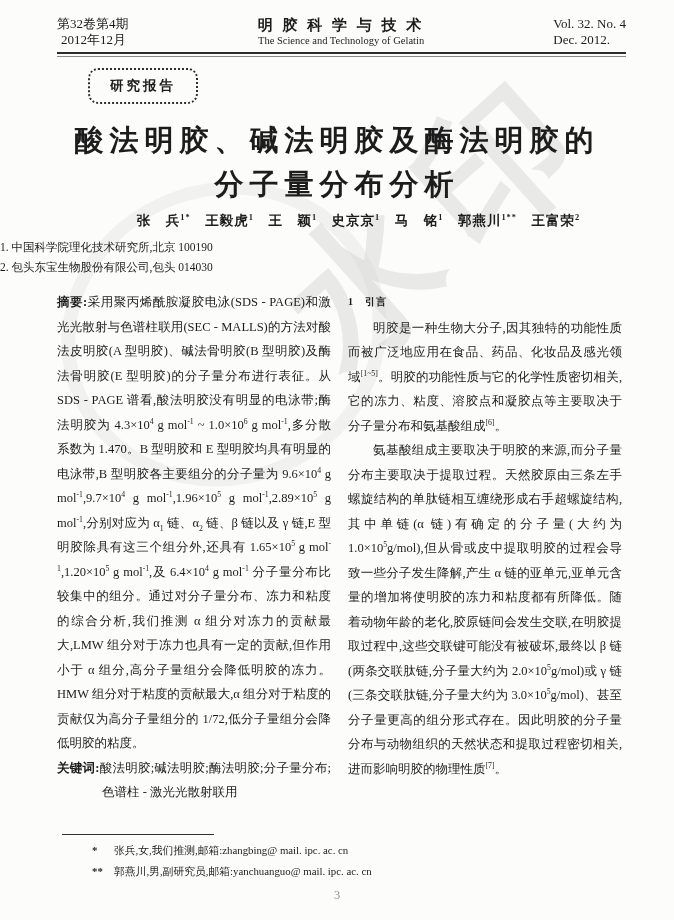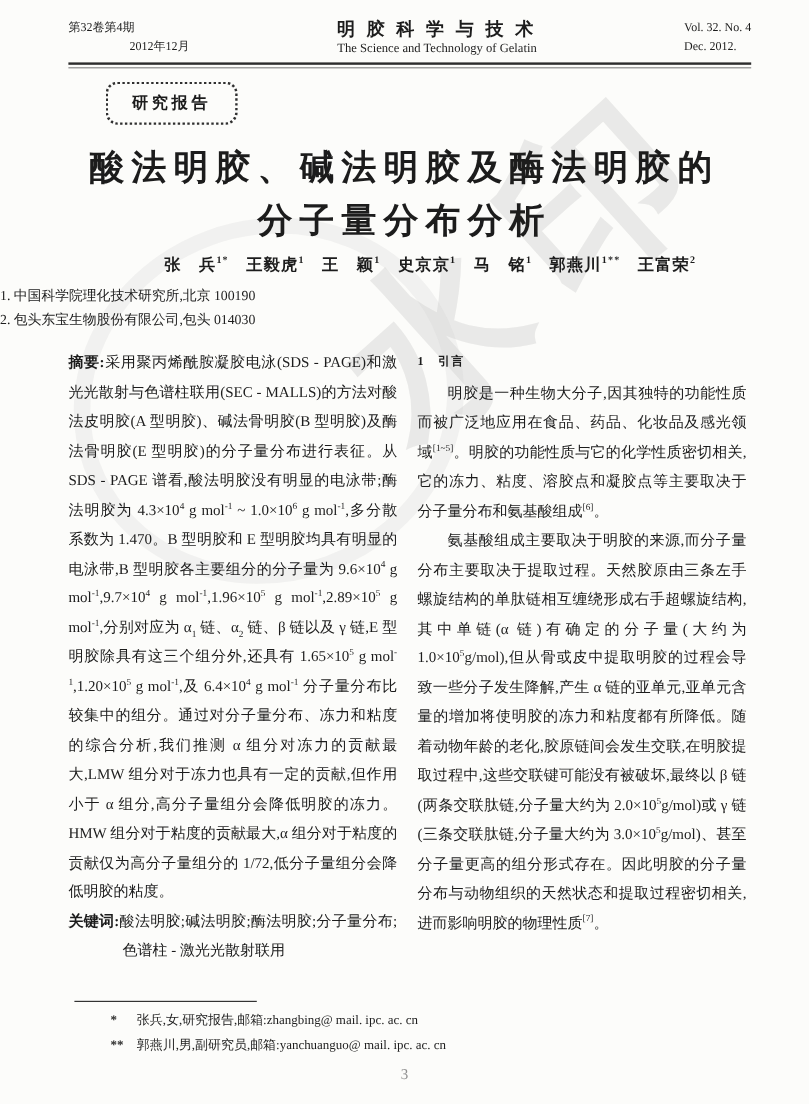--- a/index.html
+++ b/index.html
@@ -30,22 +30,22 @@
     transform:rotate(-20deg) scaleY(0.92);
     pointer-events:none;z-index:0;
   }
   .content{position:relative;z-index:1;}
 
   
   .header{
     position:absolute;top:16px;left:57px;right:48px;
     display:flex;justify-content:space-between;align-items:flex-start;
   }
-  .h-left,.h-right{font-size:10px;line-height:16px;}
-  .h-left div:last-child{padding-left:4px;margin-left:47px;}
+  .h-left,.h-right{font-size:13px;line-height:16px;}
+  .h-left div:last-child{padding-left:4px;}
   .h-center{text-align:right;}
   .jtitle{font-size:15px;font-weight:bold;letter-spacing:3px;line-height:18px;}
   .jsub{font-size:10.5px;line-height:14px;}
   .rule{
     position:absolute;top:52px;left:57px;right:48px;height:2px;
     border-top:2.5px solid #2c2c2c;border-bottom:1px solid #8a8a8a;
   }
 
   
   .badge{
@@ -151,21 +151,21 @@
         <p class="indent">明胶是一种生物大分子,因其独特的功能性质而被广泛地应用在食品、药品、化妆品及感光领域<sup>[1~5]</sup>。明胶的功能性质与它的化学性质密切相关,它的冻力、粘度、溶胶点和凝胶点等主要取决于分子量分布和氨基酸组成<sup>[6]</sup>。</p>
         <p class="indent">氨基酸组成主要取决于明胶的来源,而分子量分布主要取决于提取过程。天然胶原由三条左手螺旋结构的单肽链相互缠绕形成右手超螺旋结构,其中单链(α 链)有确定的分子量(大约为 1.0×10<sup>5</sup>g/mol),但从骨或皮中提取明胶的过程会导致一些分子发生降解,产生 α 链的亚单元,亚单元含量的增加将使明胶的冻力和粘度都有所降低。随着动物年龄的老化,胶原链间会发生交联,在明胶提取过程中,这些交联键可能没有被破坏,最终以 β 链(两条交联肽链,分子量大约为 2.0×10<sup>5</sup>g/mol)或 γ 链(三条交联肽链,分子量大约为 3.0×10<sup>5</sup>g/mol)、甚至分子量更高的组分形式存在。因此明胶的分子量分布与动物组织的天然状态和提取过程密切相关,进而影响明胶的物理性质<sup>[7]</sup>。</p>
       </section>
     </main>
 
     <div class="fn-rule"></div>
 
     <div class="footnotes">
       <div class="fn-row">
         <span class="fn-marker">*</span>
-        <span>张兵,女,研究报告,邮箱:zhangbing@ mail. ipc. ac. cn</span>
+        <span>张兵,女,我们推测,邮箱:zhangbing@ mail. ipc. ac. cn</span>
       </div>
       <div class="fn-row">
         <span class="fn-marker">**</span>
         <span>郭燕川,男,副研究员,邮箱:yanchuanguo@ mail. ipc. ac. cn</span>
       </div>
     </div>
 
     <div class="page-number">3</div>
   </div>
 </div>

